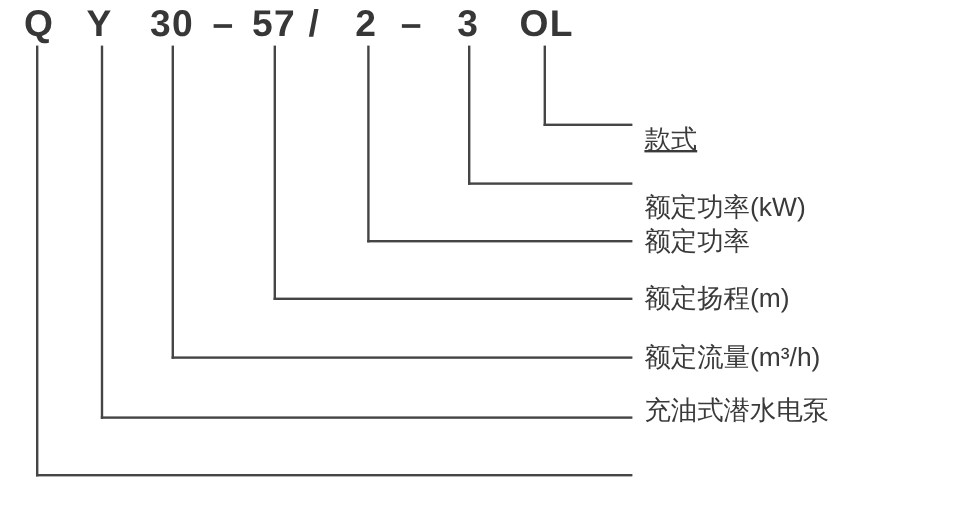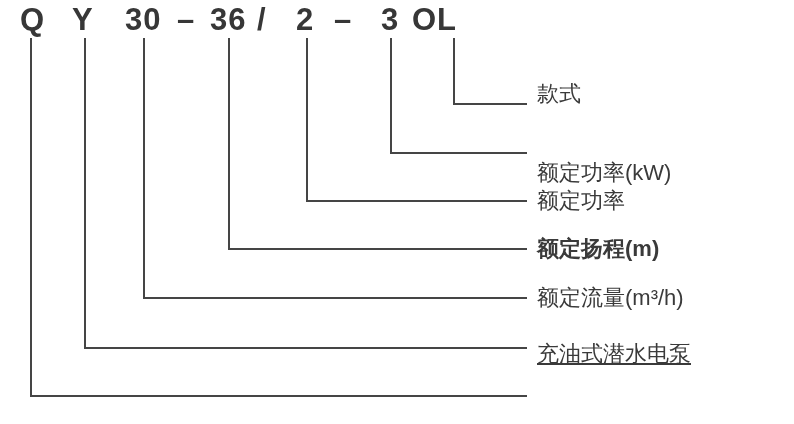--- a/index.html
+++ b/index.html
@@ -48,26 +48,26 @@
 </style>
 </head>
 <body>
 
 <div class="diagram">
 
   <span class="code-token" style="left:20px">Q</span>
   <span class="code-token" style="left:72px">Y</span>
   <span class="code-token" style="left:125px">30</span>
   <span class="code-token" style="left:177px">–</span>
-  <span class="code-token" style="left:210px">36</span>
+  <span class="code-token" style="left:210px">57</span>
   <span class="code-token" style="left:257px">/</span>
   <span class="code-token" style="left:296px">2</span>
   <span class="code-token" style="left:334px">–</span>
   <span class="code-token" style="left:381px">3</span>
-  <span class="code-token" style="left:412px">OL</span>
+  <span class="code-token" style="left:433px">OL</span>
 
   <div class="vline" style="left:453px; top:38px; height:67px;"></div>
   <div class="hline" style="left:453px; top:103px; width:74px;"></div>
 
   <div class="vline" style="left:390px; top:38px; height:116px;"></div>
   <div class="hline" style="left:390px; top:152px; width:137px;"></div>
 
   <div class="vline" style="left:306px; top:38px; height:164px;"></div>
   <div class="hline" style="left:306px; top:200px; width:221px;"></div>
 
@@ -76,20 +76,20 @@
 
   <div class="vline" style="left:143px; top:38px; height:261px;"></div>
   <div class="hline" style="left:143px; top:297px; width:384px;"></div>
 
   <div class="vline" style="left:84px; top:38px; height:311px;"></div>
   <div class="hline" style="left:84px; top:347px; width:443px;"></div>
 
   <div class="vline" style="left:30px; top:38px; height:359px;"></div>
   <div class="hline" style="left:30px; top:395px; width:497px;"></div>
 
-  <div class="legend-label" style="top:80px;">款式</div>
+  <div class="legend-label" style="top:102px;text-decoration:underline;">款式</div>
   <div class="legend-label" style="top:139px;margin-top:20px;">额定功率(kW)</div>
   <div class="legend-label" style="top:187px;">额定功率</div>
-  <div class="legend-label" style="top:235px;font-weight:bold;">额定扬程(m)</div>
+  <div class="legend-label" style="top:235px;">额定扬程(m)</div>
   <div class="legend-label" style="top:284px;">额定流量(m³/h)</div>
-  <div class="legend-label" style="top:340px;text-decoration:underline;">充油式潜水电泵</div>
+  <div class="legend-label" style="top:328px;">充油式潜水电泵</div>
 
 </div>
 
 </body></html>

